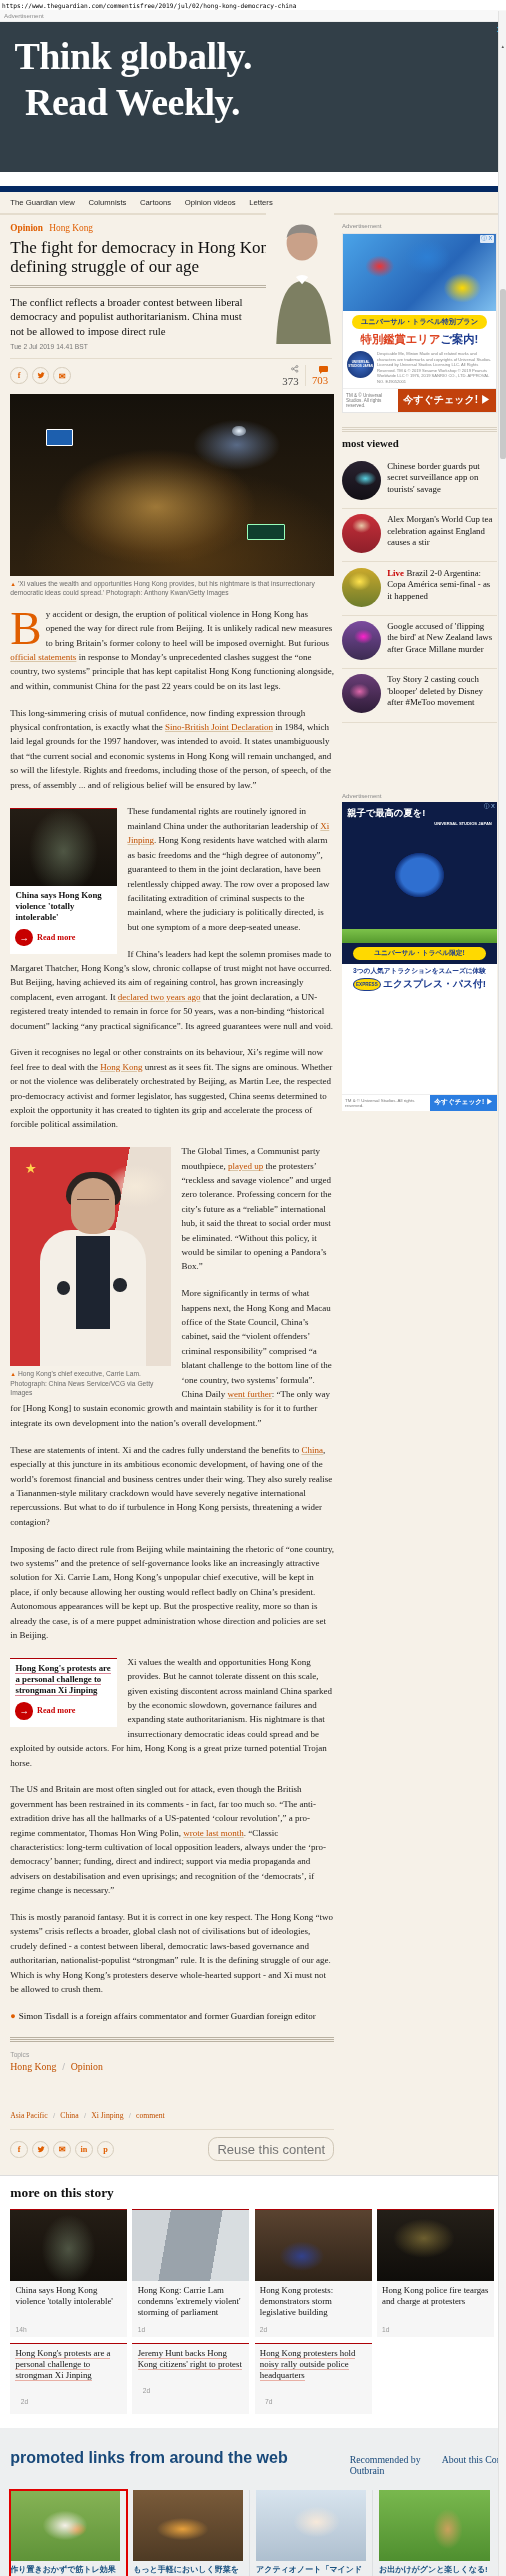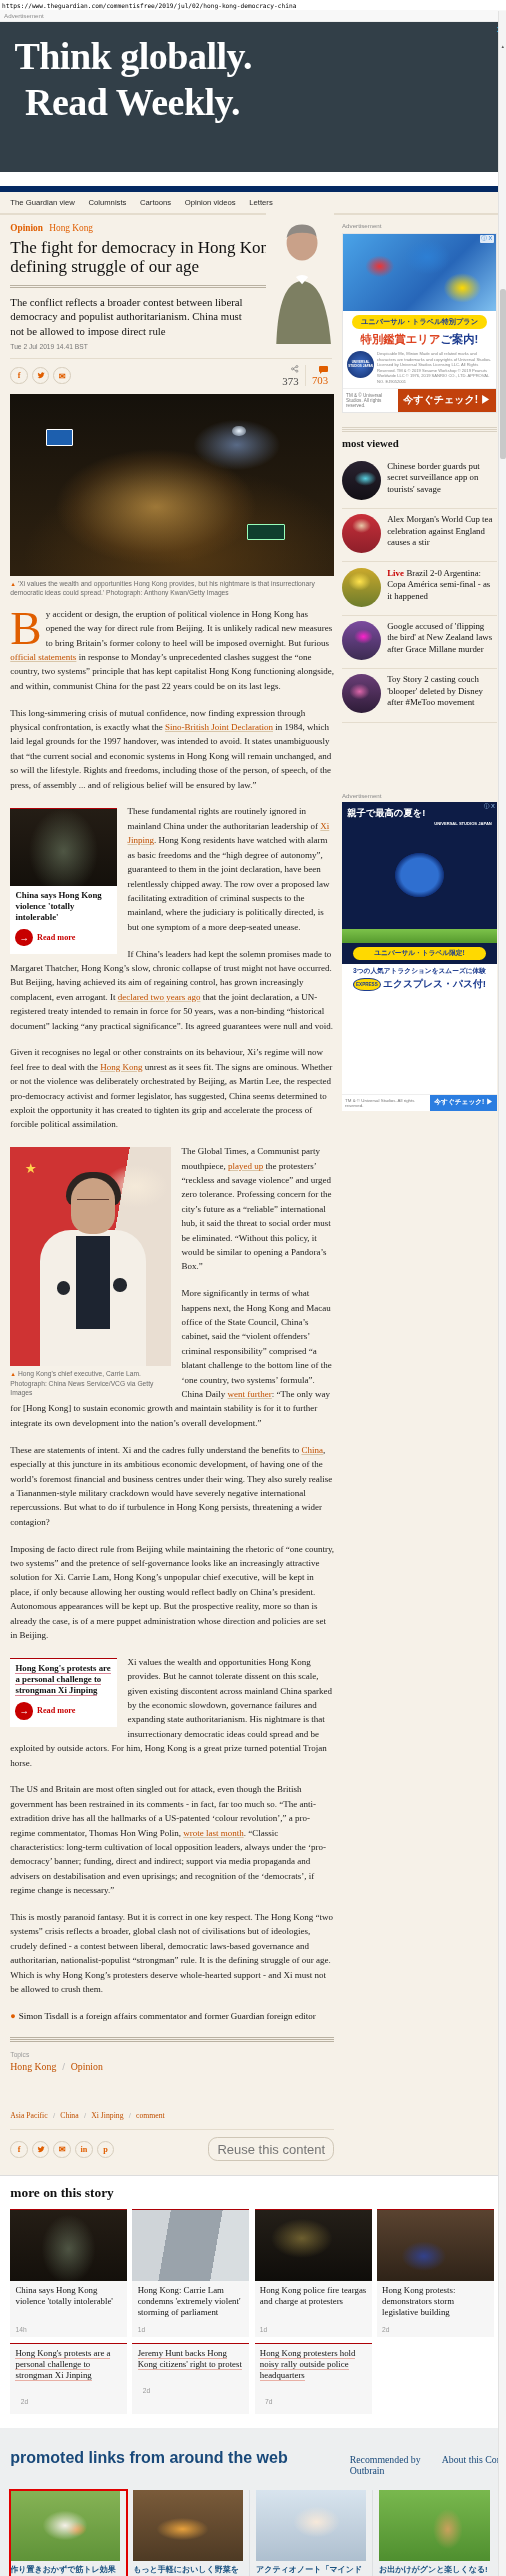--- a/index.html
+++ b/index.html
@@ -451,28 +451,28 @@
         <div class="mos-img mi1"></div>
         <div class="mos-t">China says Hong Kong violence 'totally intolerable'</div>
         <div class="mos-age">14h</div>
       </div>
       <div class="mos-card">
         <div class="mos-img mi2"></div>
         <div class="mos-t">Hong Kong: Carrie Lam condemns 'extremely violent' storming of parliament</div>
         <div class="mos-age">1d</div>
       </div>
       <div class="mos-card">
+        <div class="mos-img mi4"></div>
+        <div class="mos-t">Hong Kong protests: demonstrators storm legislative building</div>
+        <div class="mos-age">2d</div>
+      </div>
+      <div class="mos-card">
         <div class="mos-img mi3"></div>
         <div class="mos-t">Hong Kong police fire teargas and charge at protesters</div>
         <div class="mos-age">1d</div>
-      </div>
-      <div class="mos-card">
-        <div class="mos-img mi4"></div>
-        <div class="mos-t">Hong Kong protests: demonstrators storm legislative building</div>
-        <div class="mos-age">2d</div>
       </div>
     </div>
     <div class="mos-grid2">
       <div class="mos-card2">
         <div class="mos-t"><span>Hong Kong's protests are a personal challenge to strongman Xi Jinping</span></div>
         <div class="mos-age">2d</div>
       </div>
       <div class="mos-card2">
         <div class="mos-t"><span>Jeremy Hunt backs Hong Kong citizens' right to protest</span></div>
         <div class="mos-age">2d</div>

